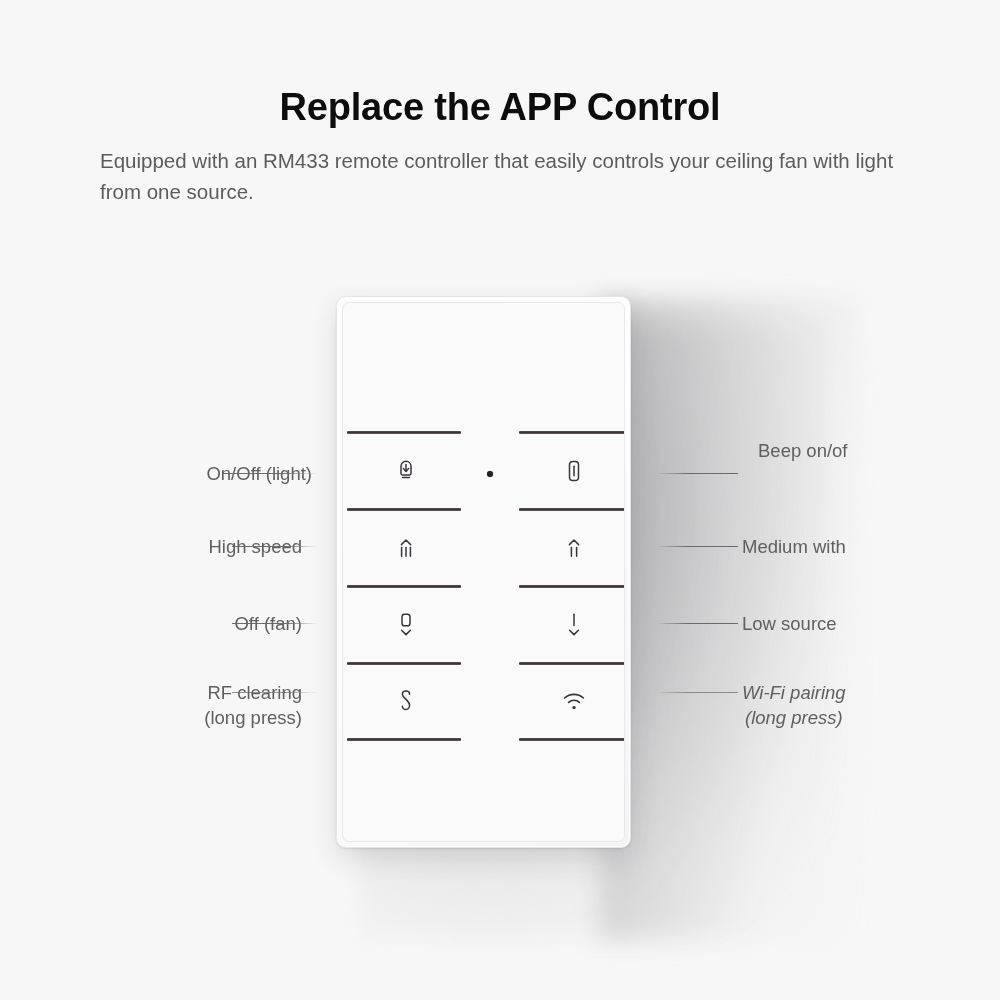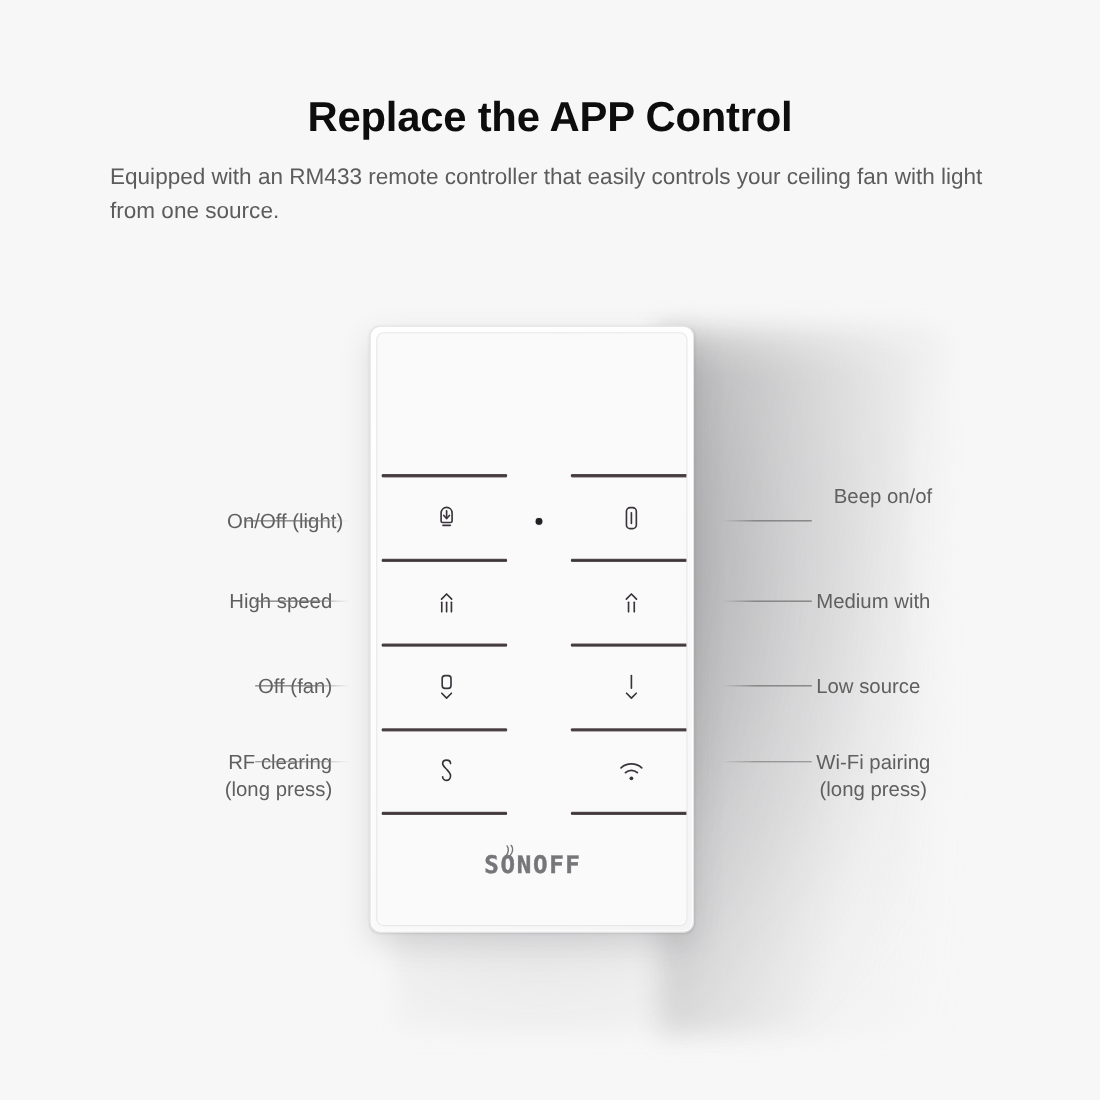--- a/index.html
+++ b/index.html
@@ -260,29 +260,20 @@
       </div>
 
       <div class="key col-r" style="top:362px">
         <svg class="glyph" width="26" height="22" viewBox="0 0 26 22" fill="none">
           <path d="M3.6 7.0 C8.8 2.2 17.2 2.2 22.4 7.0" stroke="#39333a" stroke-width="1.6" stroke-linecap="round" fill="none"></path>
           <path d="M7.6 11.4 C10.6 8.6 15.4 8.6 18.4 11.4" stroke="#39333a" stroke-width="1.6" stroke-linecap="round" fill="none"></path>
           <circle cx="13" cy="16.6" r="1.7" fill="#39333a"></circle>
         </svg>
       </div>
 
-      <div class="logo">
-        <div class="logo-wrap">
-          <span class="logo-text">SONOFF</span>
-          <svg class="logo-waves" width="16" height="12" viewBox="0 0 16 12" fill="none">
-            <path d="M3.2 9.6 C5.4 7.2 5.8 3.4 4.0 1.0" stroke="#76767a" stroke-width="1.3" stroke-linecap="round" fill="none"></path>
-            <path d="M6.6 9.9 C9.4 7.0 9.8 2.8 7.6 0.2" stroke="#76767a" stroke-width="1.3" stroke-linecap="round" fill="none"></path>
-          </svg>
-        </div>
-      </div>
 
     </div>
   </div>
 
   <div class="callout left" style="top:461px; right:688px;">
     <div>On/Off (light)</div>
   </div>
   <div class="leader left" style="top:473px; left:222px; width:96px;"></div>
 
   <div class="callout left" style="top:534px; right:698px;">
@@ -310,18 +301,18 @@
   <div class="callout right" style="top:534px; left:742px;">
     <div>Medium with</div>
   </div>
 
   <div class="leader right" style="top:623px; left:656px; width:82px;"></div>
   <div class="callout right" style="top:611px; left:742px;">
     <div>Low source</div>
   </div>
 
   <div class="leader right" style="top:692px; left:656px; width:82px; opacity:0.72;"></div>
-  <div class="callout right" style="top:680px; left:742px;">
+  <div class="callout right" style="top:680px; left:742px;font-style:italic;">
     <div>Wi-Fi pairing</div>
     <div style="text-align:center;">(long press)</div>
   </div>
 
 </div>
 
 </body></html>

